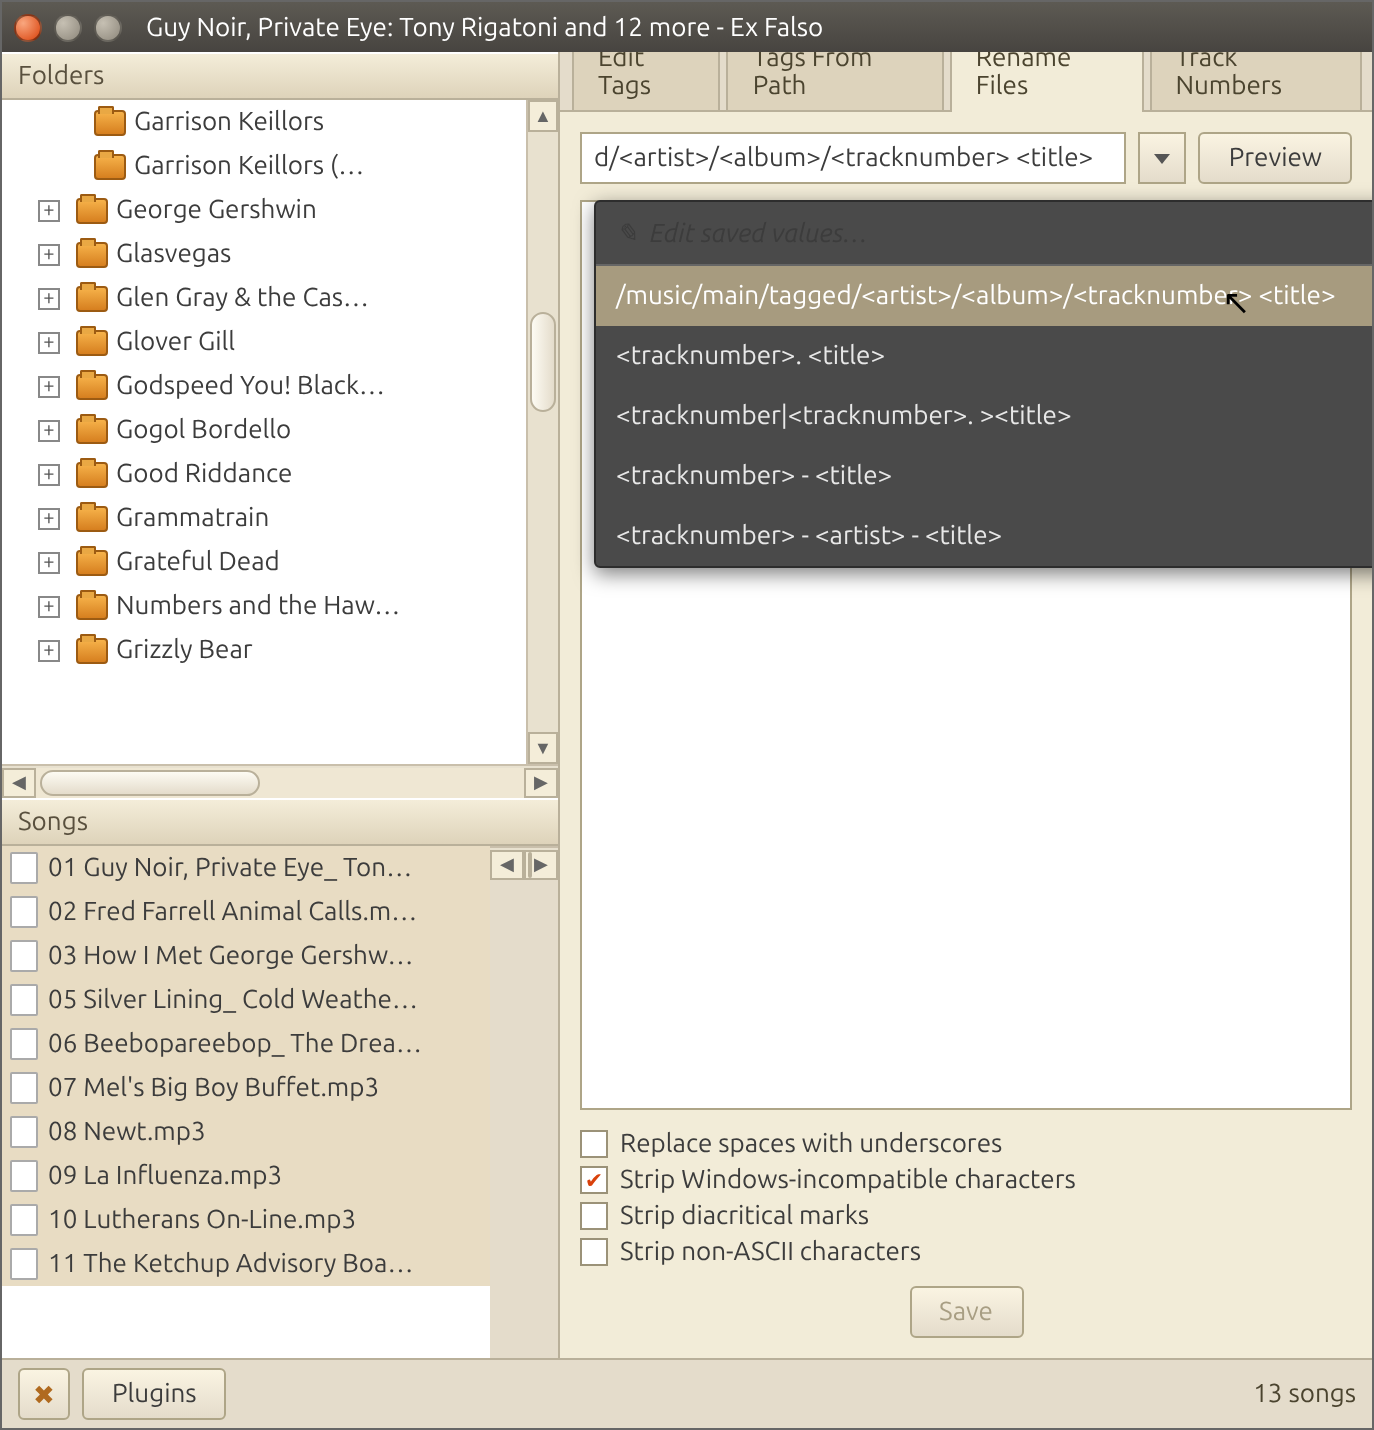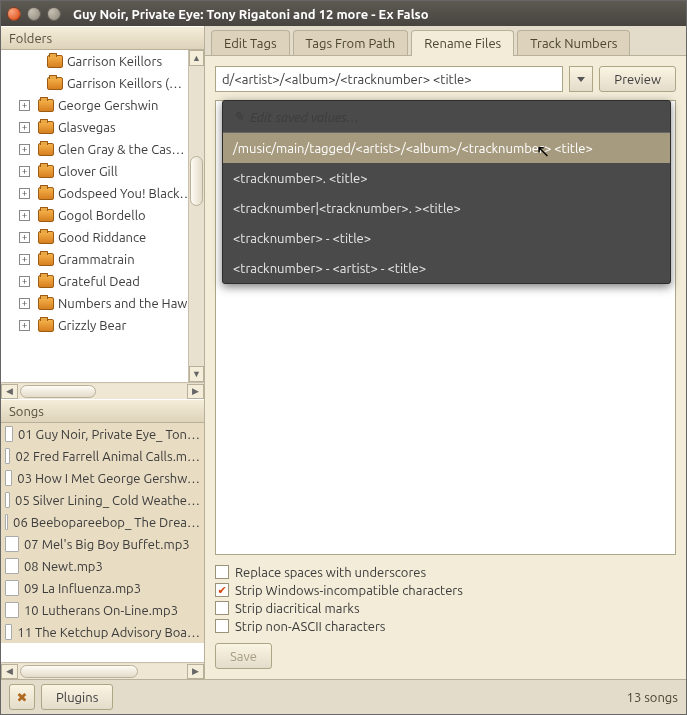--- a/index.html
+++ b/index.html
@@ -1,34 +1,34 @@
 <!DOCTYPE html>
 <html><head>
 <meta charset="utf-8">
 <style>
   * { box-sizing: border-box; margin: 0; padding: 0; font-family: "Ubuntu", "Liberation Sans", sans-serif; font-size: 13px; color: #3c3c3c; }
   body { width: 687px; height: 715px; background: #e4dccb; display: flex; flex-direction: column; border: 1px solid #666; }
   .titlebar { height: 25px; background: linear-gradient(#5d5a53,#474440); display: flex; align-items: center; padding: 0 6px; gap: 6px; }
   .titlebar .circle { width: 14px; height: 14px; border-radius: 50%; border: 1px solid rgba(0,0,0,.4); display:inline-block; }
-  .titlebar .title { color: #fff; font-weight: bold; margin-left: 6px; white-space: nowrap; overflow: hidden; text-overflow: ellipsis; flex: 1; }
+  .titlebar .title { color: #fff; font-weight: normal; margin-left: 6px; white-space: nowrap; overflow: hidden; text-overflow: ellipsis; flex: 1; }
   .content { flex: 1; display: flex; overflow: hidden; }
-  .left { width: 204px; display: flex; flex-direction: column; border-right: 1px solid #b9b09a; }
+  .left { width: 279px; display: flex; flex-direction: column; border-right: 1px solid #b9b09a; }
   .panel-hdr { background: linear-gradient(#f4edd9,#ded3ba); padding: 4px 8px; border-bottom: 1px solid #b9b09a; border-top: 1px solid #fff; color:#59503e; font-weight:normal; }
   .folders { flex: 1; overflow: hidden; background: #fff; position: relative; }
   .folders-inner{overflow:hidden;height:100%;}
   .folder-row { display:flex; align-items:center; height:22px; padding-left:18px; gap:4px; white-space:nowrap; }
   .folder-row.indent { padding-left:46px; }
   .expander { width:11px;height:11px;border:1px solid #888;background:#fff;display:inline-flex;align-items:center;justify-content:center;font-size:10px;line-height:1;color:#555;margin-right:4px;}
   .folder-icon{width:16px;height:13px;background:linear-gradient(#f6b24a,#d67f1f);border:1px solid #9c5b12;border-radius:2px;display:inline-block;position:relative;}
   .folder-icon:before{content:"";position:absolute;top:-3px;left:1px;width:6px;height:3px;background:#e9a844;border:1px solid #9c5b12;border-bottom:none;border-radius:1px 1px 0 0;}
   .hscroll{height:17px;background:#e8e1cf;border-top:1px solid #c9bfab;display:flex;align-items:center;}
   .hscroll .arrow{width:17px;height:15px;border:1px solid #b9b09a;background:#f4edd9;display:flex;align-items:center;justify-content:center;font-size:9px;color:#666;}
   .hscroll .track{flex:1;height:15px;background:#efe7d3;position:relative;}
   .hscroll .thumb{position:absolute;left:2px;top:1px;height:13px;width:50%;background:linear-gradient(#fdfbf3,#e4dccb);border:1px solid #b9b09a;border-radius:7px;}
-  .songs{flex:0 0 256px;display:flex;flex-direction:column;}
+  .songs{flex:0 0 256px;display:flex;flex-direction:row;}
   .songs-list{flex:1;background:#fff;overflow:hidden;}
   .song-row{display:flex;align-items:center;height:22px;padding:0 4px;gap:5px;white-space:nowrap;}
   .song-row:nth-child(even){}
   .file-icon{width:14px;height:16px;background:#fff;border:1px solid #aaa;border-radius:1px;display:inline-block;position:relative;}
   .selected{background:#e8dcc3;}
   .right{flex:1;display:flex;flex-direction:column;background:#e4dccb;overflow:hidden;position:relative;}
   .tabs{display:flex;align-items:flex-end;height:30px;padding:20px 6px 0;border-bottom:1px solid #b9b09a;gap:4px;}
   .tab{padding:5px 12px;border:1px solid #b9b09a;border-bottom:none;background:#ddd3bc;border-radius:4px 4px 0 0;margin-right:-1px;color:#4b442f;}
   .tab.active{background:#f2ecd8;position:relative;top:1px;padding-bottom:6px;}
   .pane{flex:1;background:#f2ecd8;padding:10px;display:flex;flex-direction:column;gap:8px;overflow:hidden;}
@@ -37,21 +37,21 @@
   .combo-btn{width:24px;height:26px;background:linear-gradient(#faf4e2,#e4dccb);border:1px solid #aea587;display:flex;align-items:center;justify-content:center;}
   .btn{height:26px;padding:0 14px;background:linear-gradient(#faf4e2,#e4dccb);border:1px solid #aea587;border-radius:3px;display:flex;align-items:center;}
   .btn.disabled{color:#a89e83;}
   .file-list{flex:1;background:#fff;border:1px solid #aea587;padding:6px 8px;overflow:hidden;}
   .file-list div{height:20px;white-space:nowrap;}
   .checks{display:flex;flex-direction:column;gap:4px;padding:2px 0;}
   .ck{display:flex;align-items:center;gap:6px;}
   .ck .box{width:14px;height:14px;background:#fff;border:1px solid #9b9278;display:flex;align-items:center;justify-content:center;}
   .ck .box.checked{background:#fff;}
   .ck .box.checked:after{content:"✔";font-size:11px;color:#d9410b;}
-  .save-row{display:flex;justify-content:flex-start;}
+  .save-row{display:flex;justify-content:center;}
   .dropdown{position:absolute;left:17px;top:74px;width:449px;background:#4a4a4a;border:1px solid #2d2d2d;border-radius:3px;box-shadow:0 3px 10px rgba(0,0,0,.5);overflow:hidden;z-index:10;}
   .dropdown .item{padding:8px 10px;color:#e8e8e8;white-space:nowrap;display:flex;align-items:center;gap:6px;}
   .dropdown .item.hilite{background:#a79b7f;color:#fff;}
   .dropdown .item.edit{font-style:italic;border-bottom:1px solid #666;}
   .cursor{position:absolute;left:331px;top:115px;font-size:17px;color:#000;z-index:11;pointer-events:none;}
   .bottom{height:35px;border-top:1px solid #b9b09a;display:flex;align-items:center;padding:0 8px;gap:6px;background:#e4dccb;}
   .iconbtn{width:26px;height:26px;border:1px solid #aea587;background:linear-gradient(#faf4e2,#e4dccb);border-radius:3px;display:flex;align-items:center;justify-content:center;}
   .spacer{flex:1;}
   .count{color:#4b442f;}
   .tri-down{width:0;height:0;border-left:4px solid transparent;border-right:4px solid transparent;border-top:5px solid #555;}

